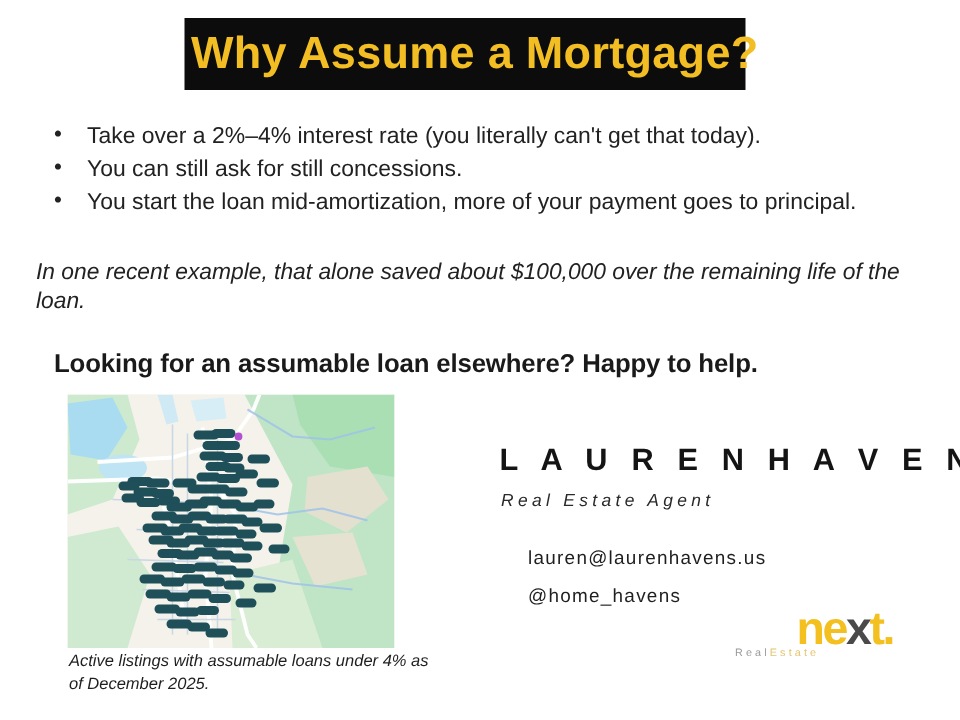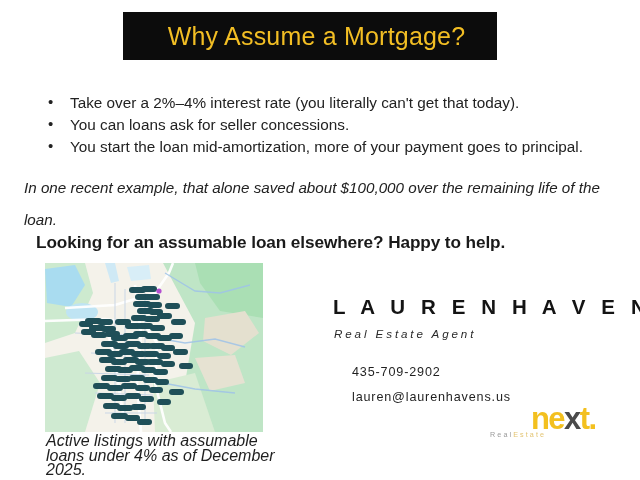--- a/index.html
+++ b/index.html
@@ -23,35 +23,35 @@
     top: 12px;
     width: 374px;
     height: 48px;
     background: #0c0c0c;
     display: flex;
     align-items: center;
     justify-content: center;
   }
   .banner-title {
     color: #f2be24;
-    font-size: 25px;
-    font-weight: normal;
+    font-size: 30px;
+    font-weight: bold;
     letter-spacing: 0.2px;
     line-height: 1;
     white-space: nowrap;
     margin-left: 13px;
   }
 
   
   .bullets {
     position: absolute;
     left: 24px;
     top: 80px;
     width: 596px;
-    margin: 12px;
+    margin: 0;
     padding: 0;
     list-style: none;
   }
   .bullets li {
     position: relative;
     padding-left: 34px;
     font-size: 15.3px;
     line-height: 22.2px;
     color: #222222;
     white-space: nowrap;
@@ -67,21 +67,21 @@
   .bullets b { font-weight: bold; }
 
   
   .note {
     position: absolute;
     left: 24px;
     top: 172px;
     width: 588px;
     font-size: 15.2px;
     font-style: italic;
-    line-height: 32px;
+    line-height: 19px;
     color: #222222;
   }
 
   
   .subheading {
     position: absolute;
     left: 36px;
     top: 232px;
     font-size: 17.2px;
     font-weight: bold;
@@ -99,21 +99,21 @@
     height: 169px;
     overflow: hidden;
     background: #eef0e6;
   }
   .map-canvas { position: absolute; inset: 0; }
   .caption {
     position: absolute;
     left: 46px;
     top: 434px;
     width: 250px;
-    font-size: 16px;
+    font-size: 11px;
     font-style: italic;
     line-height: 14.5px;
     color: #1f1f1f;
   }
 
   
   .agent-name {
     position: absolute;
     left: 333px;
     top: 295px;
@@ -178,21 +178,21 @@
 </style>
 </head>
 <body>
 
 <div class="banner">
   <span class="banner-title">Why Assume a Mortgage?</span>
 </div>
 
 <ul class="bullets">
   <li><span>Take over a 2%–4% interest rate (you literally can't get that today).</span><b></b><span></span></li>
-  <li><span>You can loans ask for seller concessions.</span><b></b><span></span></li>
+  <li><span>You can still ask for still concessions.</span><b></b><span></span></li>
   <li><span>You start the loan mid-amortization, more of your payment goes to principal.</span><b></b><span></span></li>
 </ul>
 
 <div class="note">In one recent example, that alone saved about $100,000 over the remaining life of the loan.</div>
 
 <div class="subheading">Looking for an assumable loan elsewhere? Happy to help.</div>
 
 <div class="map-wrap">
   <svg class="map-canvas" viewBox="0 0 218 169" preserveAspectRatio="none">
     <rect x="0" y="0" width="218" height="169" fill="#f4f2ea"></rect>
@@ -306,20 +306,20 @@
     </g>
     <circle cx="114" cy="28" r="2.6" fill="#b34fd0"></circle>
   </svg>
 </div>
 <div class="caption">Active listings with assumable loans under 4% as of December 2025.</div>
 
 <div class="agent-name">L A U R E N   H A V E N S</div>
 <div class="agent-role">Real Estate Agent</div>
 
 <div class="contact">
-  <div class="contact-line">435-709-2902</div>
   <div class="contact-line">lauren@laurenhavens.us</div>
+  <div class="contact-line">@home_havens</div>
 </div>
 
 <div class="logo">
   <div class="logo-word"><span class="logo-ne">ne</span><span class="logo-x">x</span><span class="logo-t">t</span><span class="logo-dot">.</span></div>
   <div class="logo-sub"><span class="real">Real</span><span class="estate">Estate</span></div>
 </div>
 
 </body></html>

